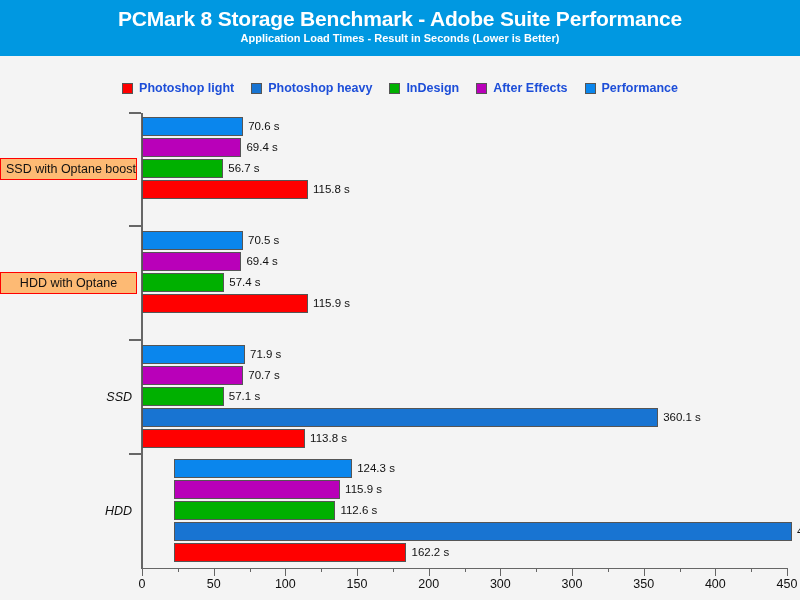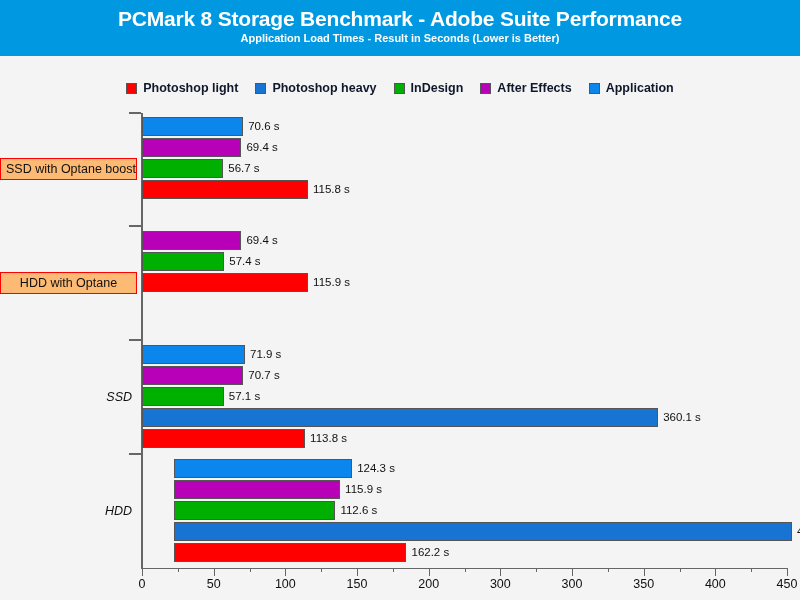--- a/index.html
+++ b/index.html
@@ -27,21 +27,21 @@
   
   #legend{
     position:absolute;left:0;top:79px;width:800px;height:18px;
     display:flex;align-items:center;justify-content:center;gap:17px;
   }
   .legend-item{display:flex;align-items:center;gap:6px;}
   .legend-swatch{
     width:11px;height:11px;border:1px solid #555;box-sizing:border-box;display:block;
   }
   .legend-label{
-    font-size:12.5px;font-weight:bold;color:#0f172a;white-space:nowrap;line-height:14px;
+    font-size:12.5px;font-weight:bold;color:#1d4ed8;white-space:nowrap;line-height:14px;
   }
   
   #plot{
     position:absolute;left:0;top:105px;width:800px;height:495px;
   }
   
   #cat-axis{
     position:absolute;left:141px;top:8px;width:2px;height:455px;background:#666;
   }
   
@@ -102,21 +102,21 @@
     <div class="legend-item">
       <span class="legend-swatch" style="background: rgb(0, 176, 0);"></span>
       <span class="legend-label">InDesign</span>
     </div>
     <div class="legend-item">
       <span class="legend-swatch" style="background: rgb(185, 0, 185);"></span>
       <span class="legend-label">After Effects</span>
     </div>
     <div class="legend-item">
       <span class="legend-swatch" style="background: rgb(10, 134, 237);"></span>
-      <span class="legend-label">Application</span>
+      <span class="legend-label">Performance</span>
     </div>
   </div>
 
 <div id="plot">
   <div id="cat-axis"></div>
   <div id="val-axis"></div>
 <div class="group" style="top: 11px;">
       <div class="bar-row">
         <div class="bar" style="width: 101.193px; background: rgb(10, 134, 237);"></div>
         <div class="bar-value" style="left: 248.193px;">70.6 s</div>
@@ -130,20 +130,24 @@
         <div class="bar-value" style="left: 228.27px;">56.7 s</div>
       </div>
       <div class="bar-row">
         <div class="bar" style="width: 165.98px; background: rgb(255, 0, 0);"></div>
         <div class="bar-value" style="left: 312.98px;">115.8 s</div>
       </div>
     </div>
     <div class="cat-label boxed" style="left: 0px; width: 137px; top: 52.5px;">SSD with Optane boost</div>
     <div class="grp-tick" style="top: 120px;"></div>
     <div class="group" style="top: 125px;">
+      <div class="bar-row">
+        <div class="bar" style="width: 101.05px; background: rgb(10, 134, 237);"></div>
+        <div class="bar-value" style="left: 248.05px;">70.5 s</div>
+      </div>
       <div class="bar-row">
         <div class="bar" style="width: 99.4733px; background: rgb(185, 0, 185);"></div>
         <div class="bar-value" style="left: 246.473px;">69.4 s</div>
       </div>
       <div class="bar-row">
         <div class="bar" style="width: 82.2733px; background: rgb(0, 176, 0);"></div>
         <div class="bar-value" style="left: 229.273px;">57.4 s</div>
       </div>
       <div class="bar-row">
         <div class="bar" style="width: 166.123px; background: rgb(255, 0, 0);"></div>

